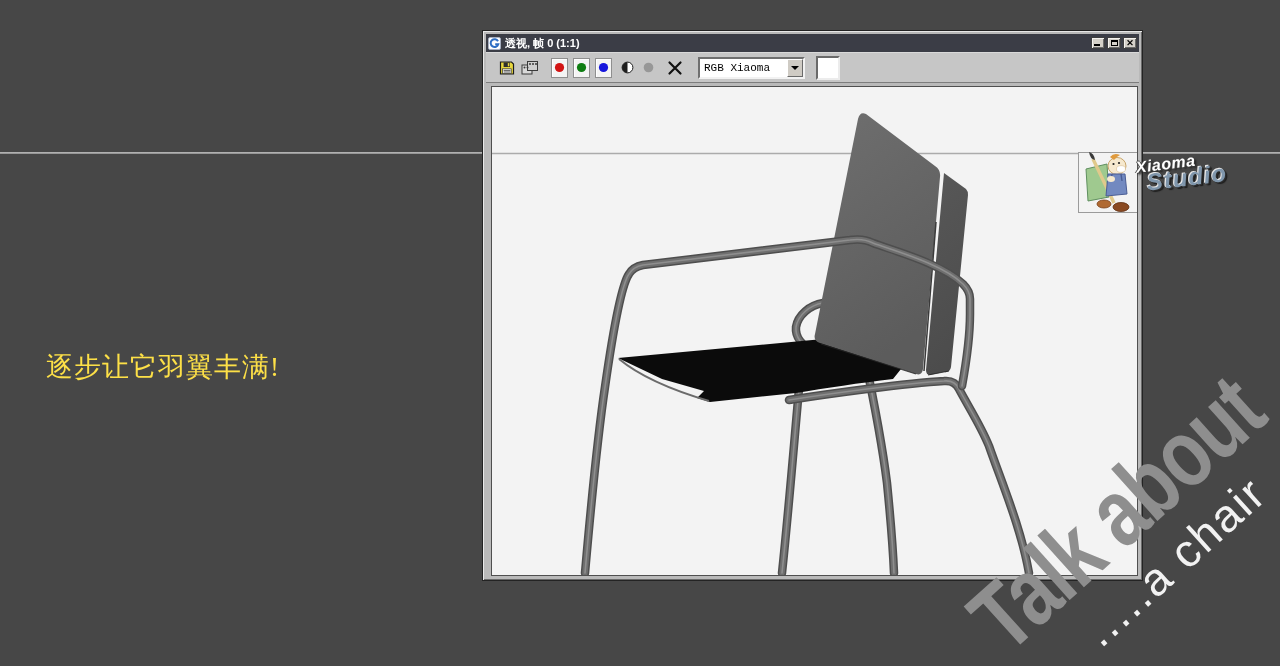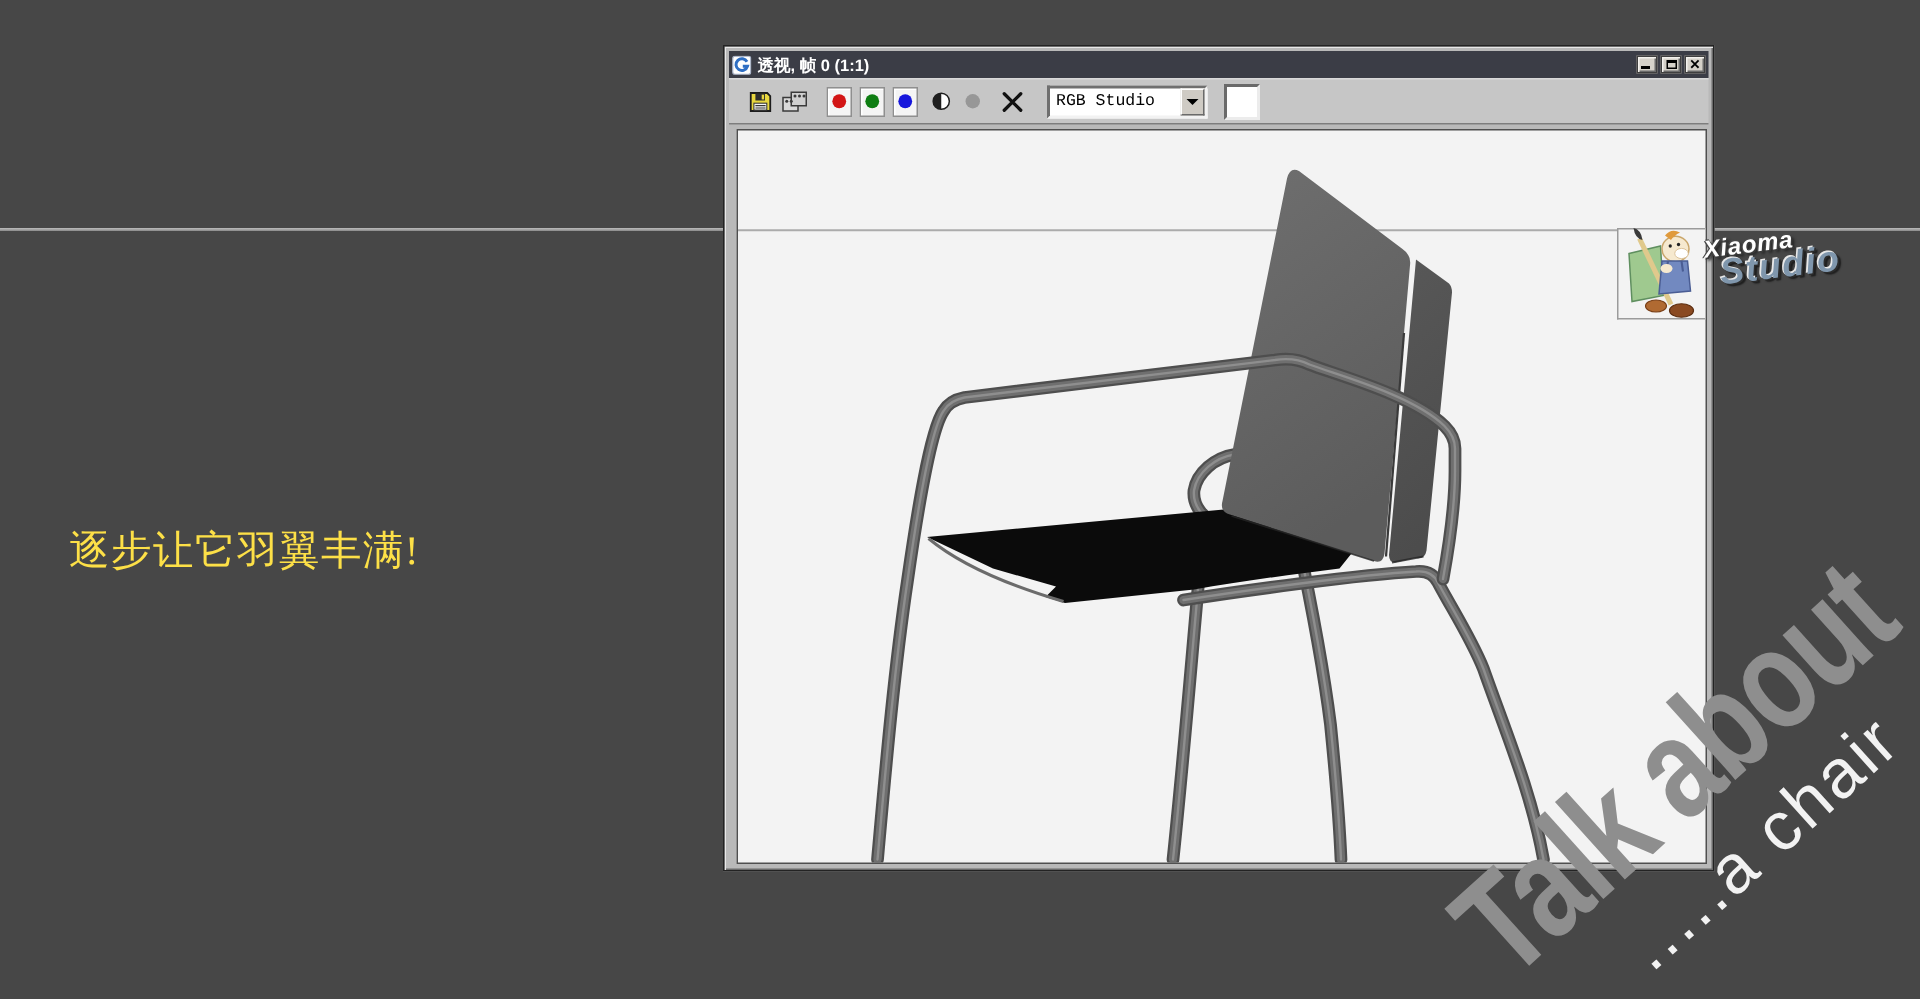--- a/index.html
+++ b/index.html
@@ -196,21 +196,21 @@
       <path d="M6.5,1.1 A5.4,5.4 0 0 0 6.5,11.9 Z" fill="#1e1e1e"></path>
     </svg>
     <svg class="tool" width="11" height="11" viewBox="0 0 11 11" style="margin-right:13px">
       <circle cx="5.5" cy="5.5" r="4.8" fill="#979797"></circle>
     </svg>
     <svg class="tool" width="16" height="16" viewBox="0 0 16 16" style="margin-right:15px">
       <path d="M2.5,2.5 L13.5,13.5 M13.5,2.5 L2.5,13.5" stroke="#111" stroke-width="2.2" stroke-linecap="round"></path>
     </svg>
 
     <div class="dropdown">
-      <div class="dd-text">RGB Studio</div>
+      <div class="dd-text">RGB Xiaoma</div>
       <div class="dd-arrow">
         <span class="tri"></span>
       </div>
     </div>
 
     <svg class="swatch" width="24" height="24">
       <rect x="0" y="0" width="24" height="24" fill="#ffffff"></rect>
     </svg>
   </div>
 

